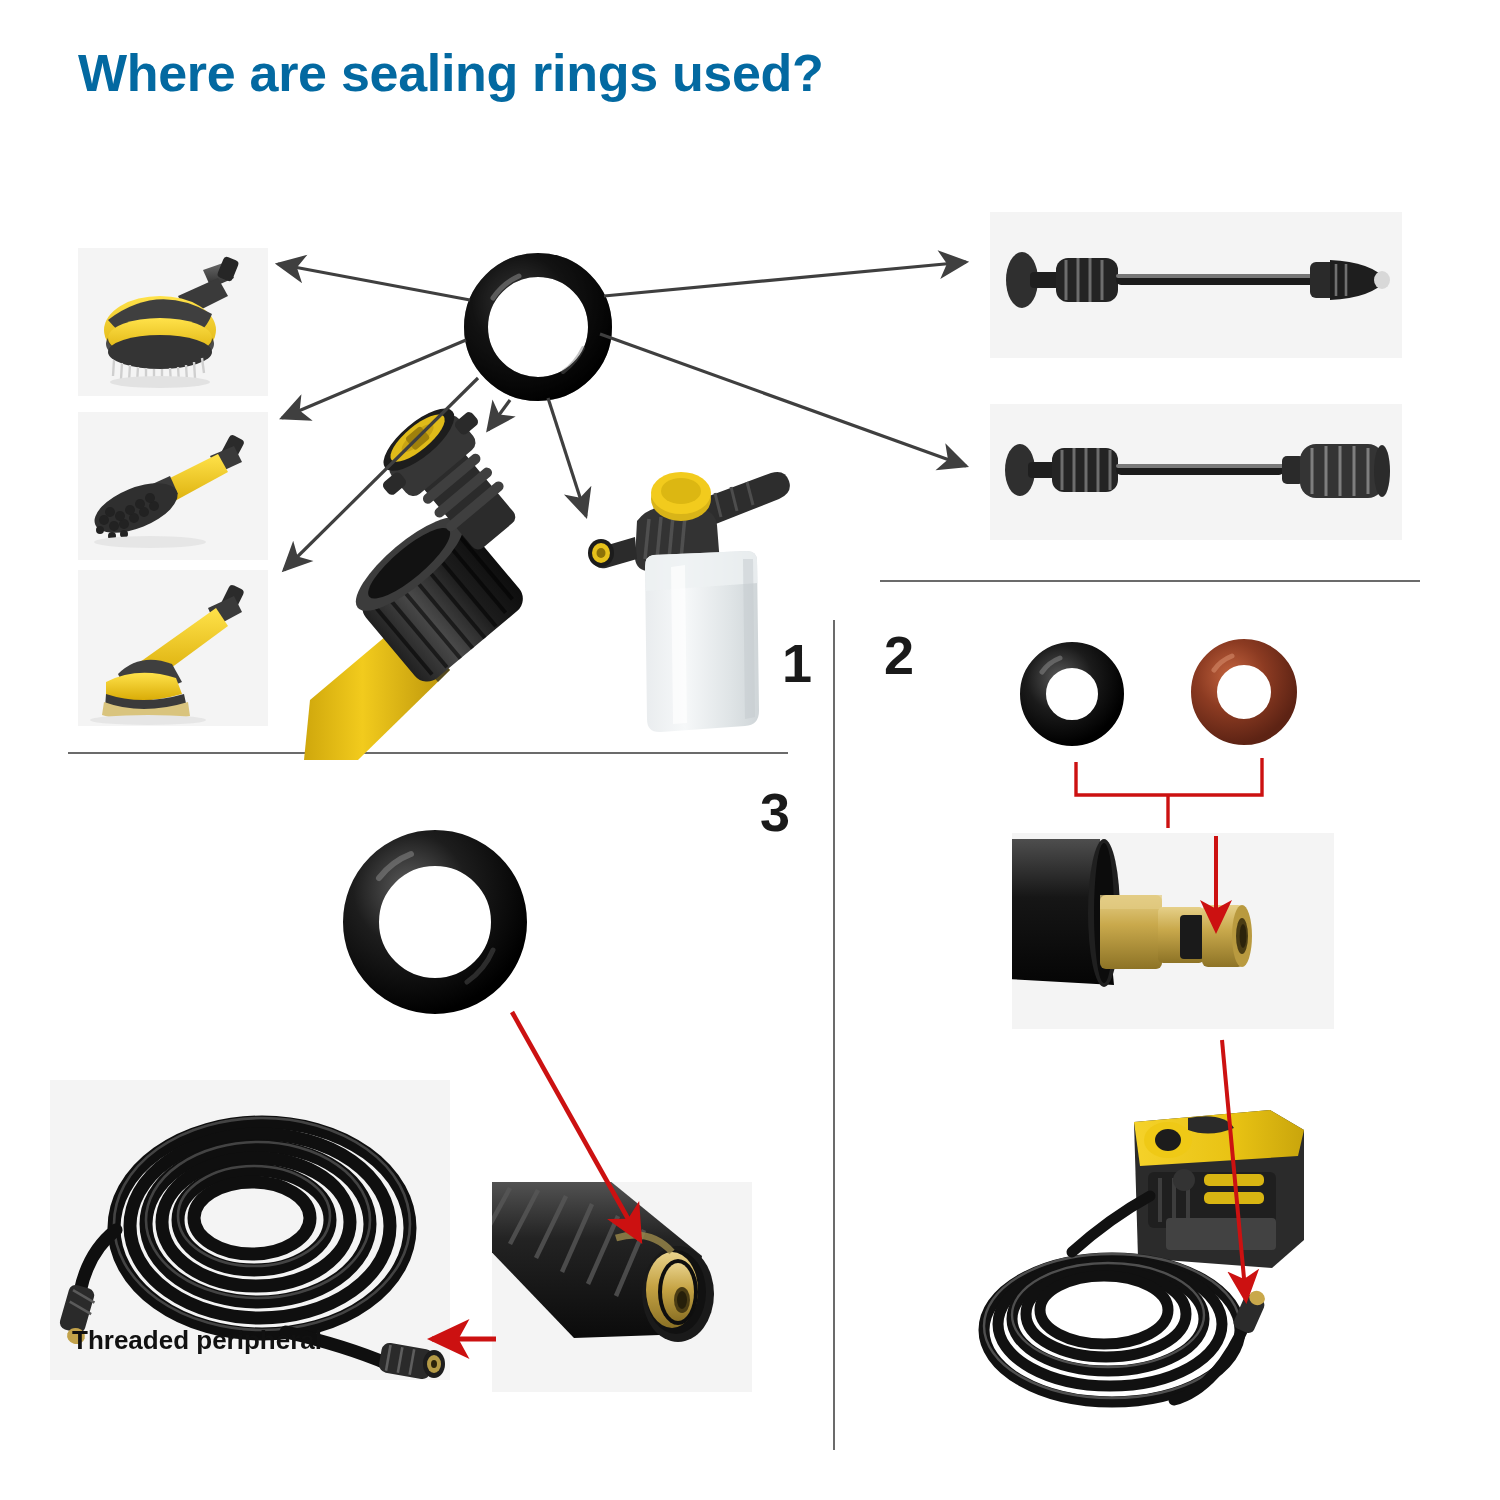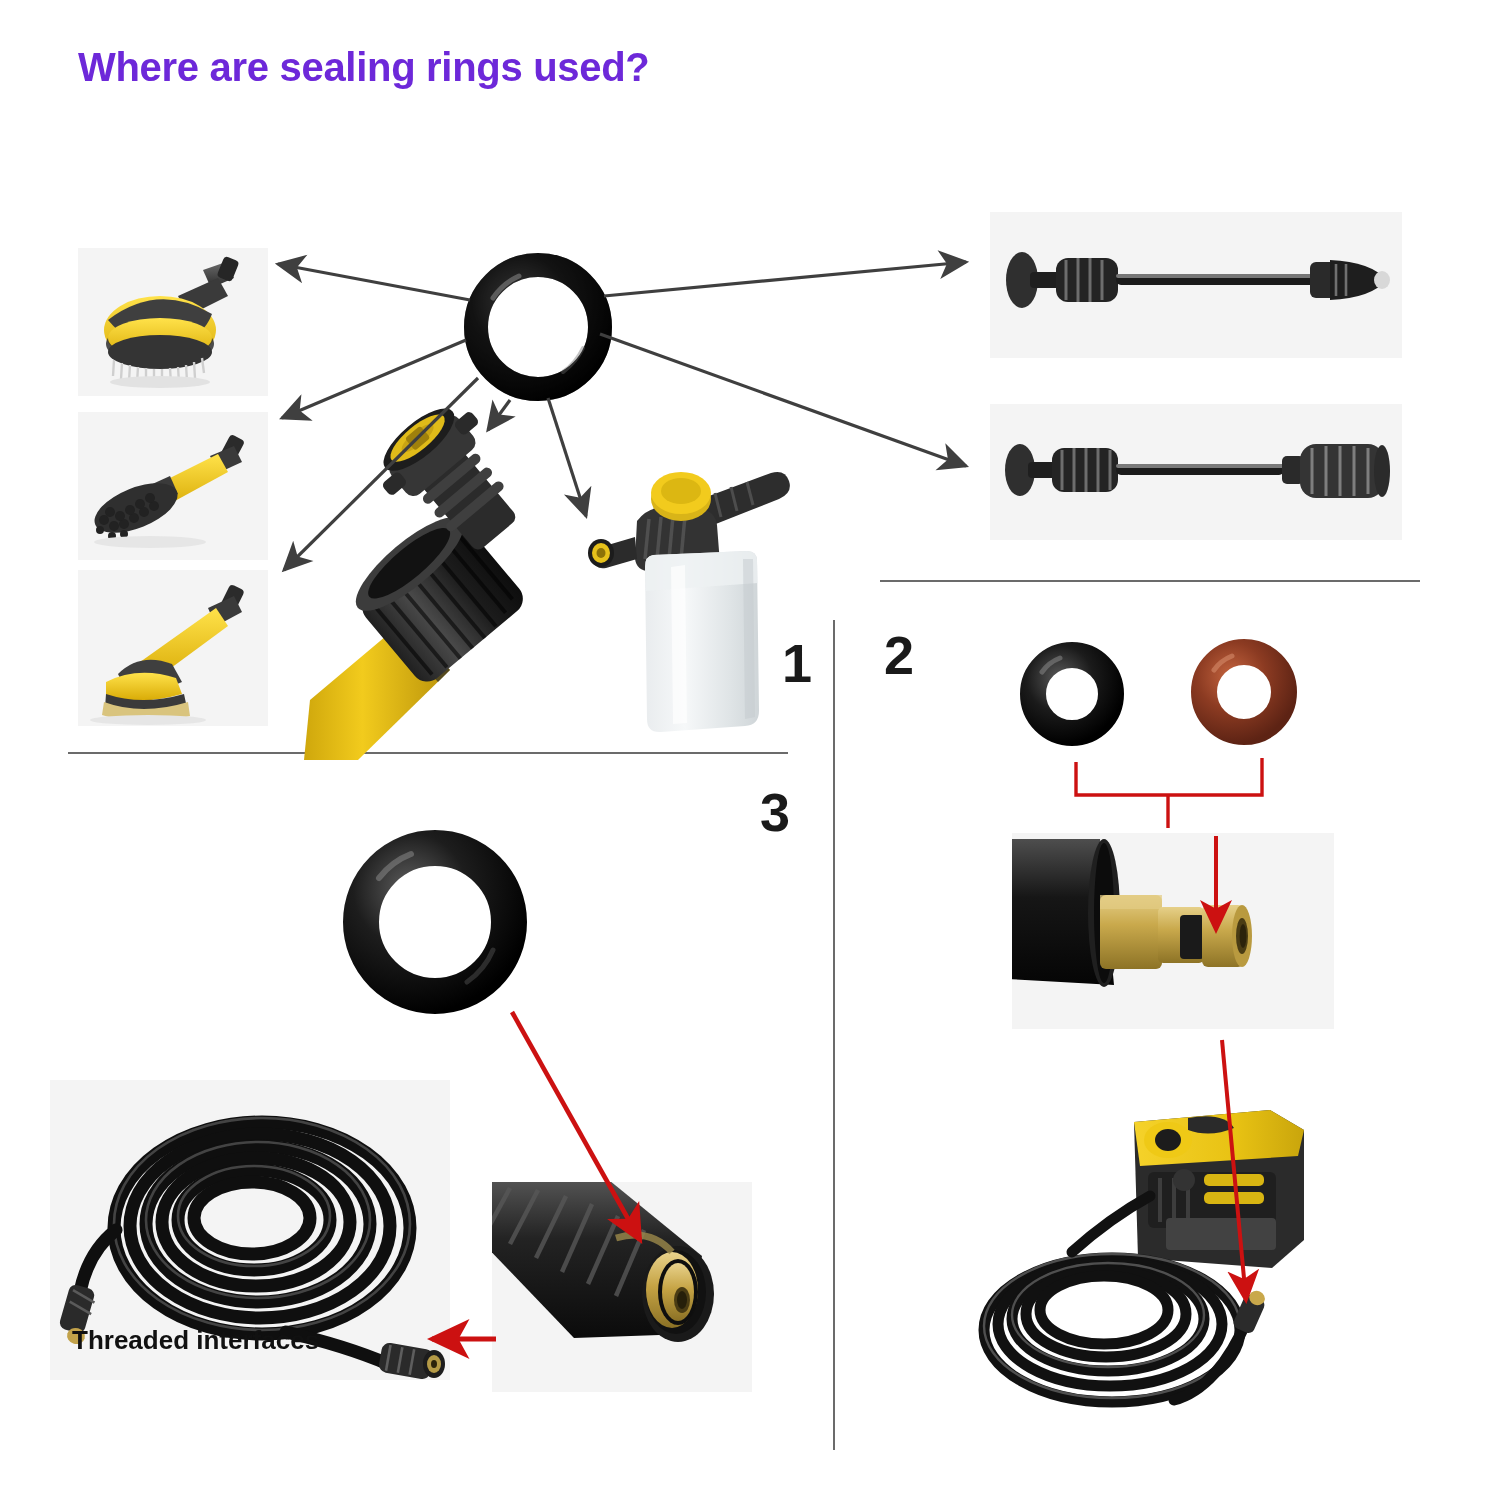--- a/index.html
+++ b/index.html
@@ -10,25 +10,25 @@
     color:#111;
     overflow:hidden;
     position:relative;
   }
   .page{position:absolute;inset:0;}
 
   
   .hdr{position:absolute;left:78px;top:44px;width:1340px;}
   .hdr h1{
     margin:0;
-    font-size:40px;
+    font-size:52px;
     font-weight:700;
     letter-spacing:-0.3px;
     line-height:1.15;
-    color:#6d28d9;
+    color:#0369a1;
   }
   .hdr p{
     margin:10px 0 0 8px;
     font-size:28.5px;
     font-weight:400;
     line-height:1.33;
     color:#1b1b1b;
     max-width:1330px;
   }
 
@@ -507,21 +507,21 @@
         <line x1="338" y1="268" x2="338" y2="294" transform="rotate(10 356 281)"></line>
         <line x1="350" y1="268" x2="350" y2="294" transform="rotate(10 356 281)"></line>
         <line x1="362" y1="268" x2="362" y2="294" transform="rotate(10 356 281)"></line>
       </g>
       <ellipse cx="384" cy="284" rx="11" ry="14" fill="#1c1c1c"></ellipse>
       <ellipse cx="384" cy="284" rx="7" ry="9" fill="#b49a46"></ellipse>
       <ellipse cx="384" cy="284" rx="3" ry="4" fill="#2b230b"></ellipse>
     </svg>
   </div>
 
-  <div class="lbl" style="left:72px;top:1325px;">Threaded interfaces</div>
+  <div class="lbl" style="left:72px;top:1325px;">Threaded peripheral</div>
 
   <div class="tile" style="left:492px;top:1182px;width:260px;height:210px;">
     <svg viewBox="0 0 260 210" width="260" height="210">
       <defs>
         <linearGradient id="cpl" x1="0" y1="0" x2="0" y2="1">
           <stop offset="0" stop-color="#5a5a5a"></stop>
             <stop offset="0.4" stop-color="#232323"></stop>
           <stop offset="1" stop-color="#0b0b0b"></stop>
         </linearGradient>
         <linearGradient id="brass2" x1="0" y1="0" x2="0" y2="1">

